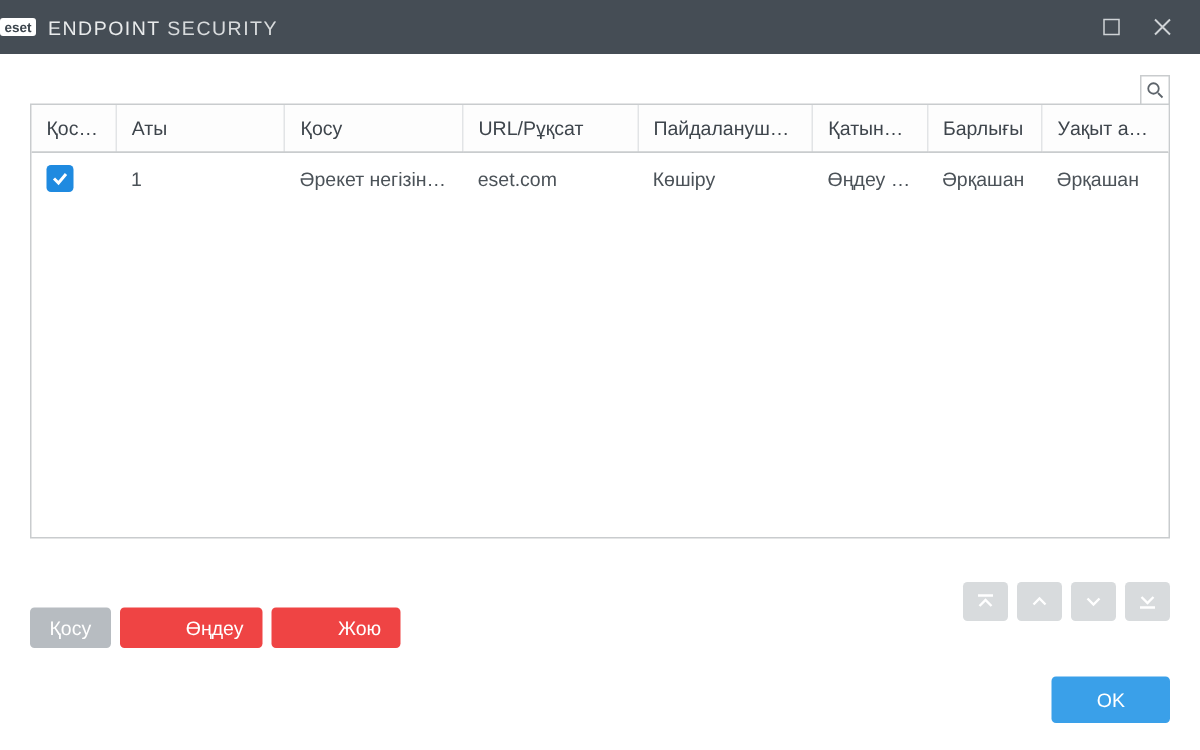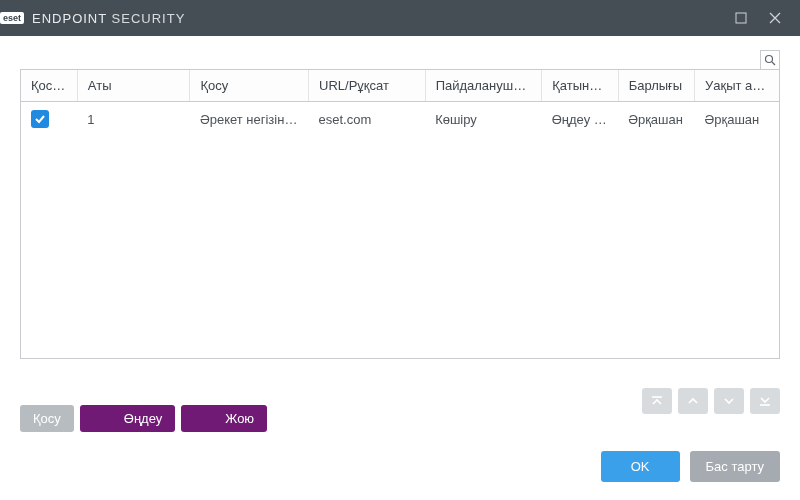--- a/index.html
+++ b/index.html
@@ -148,21 +148,21 @@
     font-size: 13px;
     cursor: pointer;
     font-family: inherit;
   }
   .btn-secondary {
     background: #b7bcc1;
     color: #fff;
     margin-top: 36px;
   }
   .btn-secondary.disabled {
-    background: #701a75;
+    background: #ef4444;
     color: #fff;
     cursor: default;
     padding-left: 44px;
   }
   .toolbar-spacer { flex: 1; }
   .nav-btn {
     width: 30px; height: 26px;
     background: #d8dbdd;
     border-radius: 3px;
     display: flex; align-items: center; justify-content: center;
@@ -295,15 +295,14 @@
     <div class="nav-btn">
       <svg width="14" height="12" viewBox="0 0 14 12">
           <path d="M3 3 L7 7 L11 3" fill="none" stroke="#fff" stroke-width="1.6"></path>
           <path d="M2 10 H12" stroke="#fff" stroke-width="1.6"></path>
         </svg>
     </div>
   </div>
 
   <div class="footer">
     <button class="btn btn-primary">OK</button>
-    <button class="btn btn-cancel">Бас тарту</button>
   </div>
 </div>
 
 </body></html>

